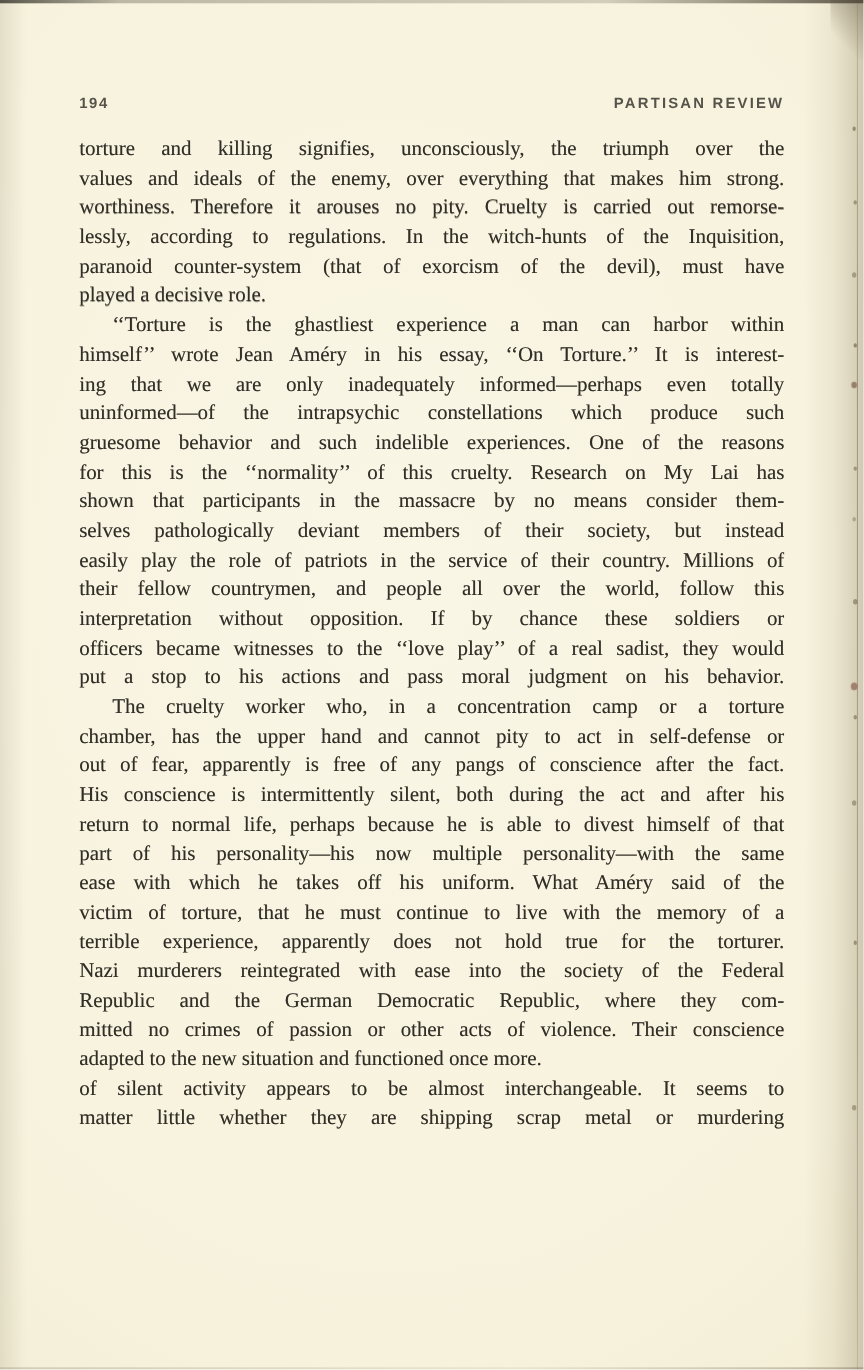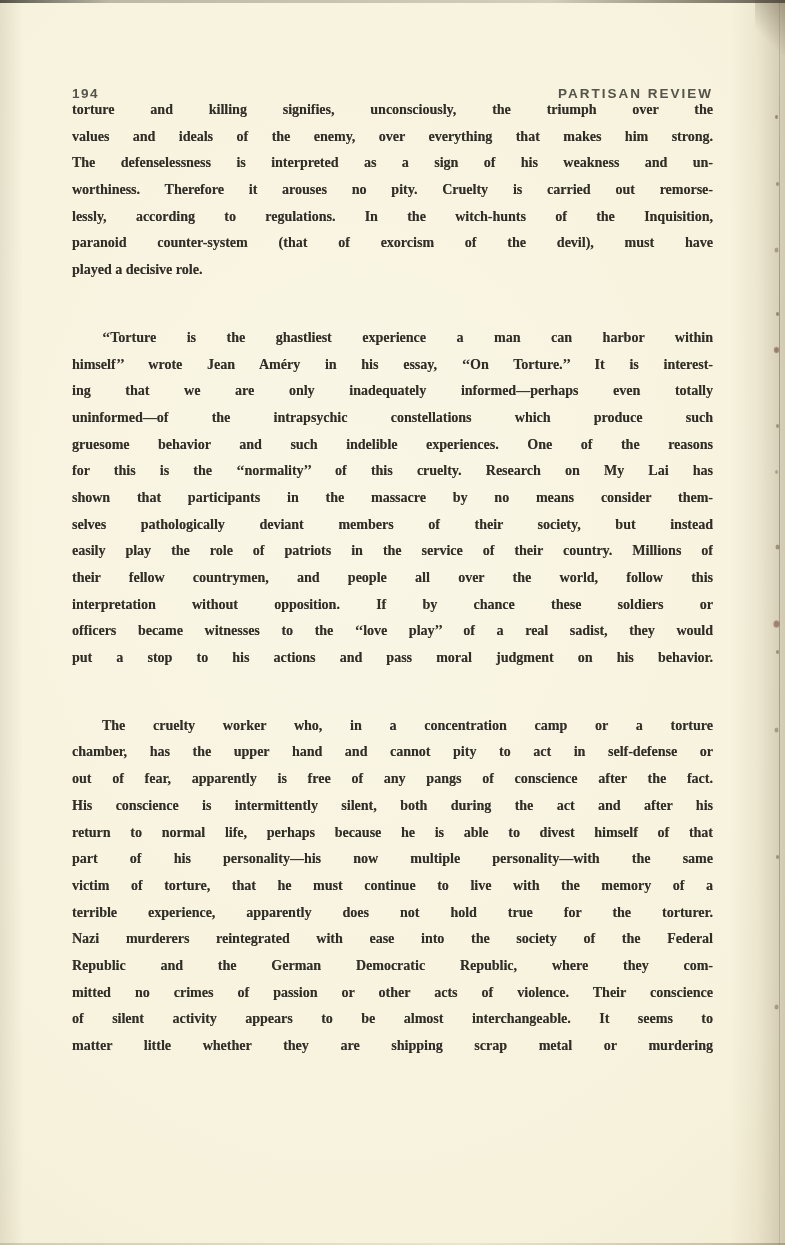--- a/index.html
+++ b/index.html
@@ -85,57 +85,55 @@
     font-family: "Liberation Sans", sans-serif;
     font-size: 13.5px;
     font-weight: bold;
     color: #55534a;
   }
   .running-head .page-num { letter-spacing: 1.5px; }
   .running-head .journal  { letter-spacing: 2px; padding-left: 27px; }
 
   .page-body {
     position: absolute;
-    top: 97px;
+    top: 123px;
     left: 72px;
     width: 641px;
-    font-size: 14px;
+    font-size: 19px;
     line-height: 26.7px;
     color: #312e27;
     text-shadow: 0.2px 0.2px 0.4px rgba(49,46,39,0.45);
-    font-weight: bold;
   }
   .line {
     height: 26.7px;
     overflow: hidden;
     text-align: justify;
     text-align-last: justify;
     white-space: normal;
   }
-  .line.indent { padding-left: 30px; margin-top: 41px; }
+  .line.indent { padding-left: 30px; }
   .line.para-end { text-align-last: left; }
 </style>
 </head>
 <body>
 
 <div class="scan-edge-top"></div>
 <div class="scan-corner-tr"></div>
 <div class="page-edge-line"></div>
 <div class="scan-specks"></div>
 <div class="scan-edge-bottom"></div>
 
 <header class="running-head">
   <span class="page-num">194</span>
   <span class="journal">PARTISAN REVIEW</span>
 </header>
 
 <main class="page-body">
     <div class="line">torture and killing signifies, unconsciously, the triumph over the</div>
     <div class="line">values and ideals of the enemy, over everything that makes him strong.</div>
-    <div class="line">The defenselessness is interpreted as a sign of his weakness and un-</div>
     <div class="line">worthiness. Therefore it arouses no pity. Cruelty is carried out remorse-</div>
     <div class="line">lessly, according to regulations. In the witch-hunts of the Inquisition,</div>
     <div class="line">paranoid counter-system (that of exorcism of the devil), must have</div>
     <div class="line para-end">played a decisive role.</div>
     <div class="line indent">‘‘Torture is the ghastliest experience a man can harbor within</div>
     <div class="line">himself’’ wrote Jean Améry in his essay, ‘‘On Torture.’’ It is interest-</div>
     <div class="line">ing that we are only inadequately informed—perhaps even totally</div>
     <div class="line">uninformed—of the intrapsychic constellations which produce such</div>
     <div class="line">gruesome behavior and such indelible experiences. One of the reasons</div>
     <div class="line">for this is the ‘‘normality’’ of this cruelty. Research on My Lai has</div>
@@ -145,20 +143,22 @@
     <div class="line">their fellow countrymen, and people all over the world, follow this</div>
     <div class="line">interpretation without opposition. If by chance these soldiers or</div>
     <div class="line">officers became witnesses to the ‘‘love play’’ of a real sadist, they would</div>
     <div class="line">put a stop to his actions and pass moral judgment on his behavior.</div>
     <div class="line indent">The cruelty worker who, in a concentration camp or a torture</div>
     <div class="line">chamber, has the upper hand and cannot pity to act in self-defense or</div>
     <div class="line">out of fear, apparently is free of any pangs of conscience after the fact.</div>
     <div class="line">His conscience is intermittently silent, both during the act and after his</div>
     <div class="line">return to normal life, perhaps because he is able to divest himself of that</div>
     <div class="line">part of his personality—his now multiple personality—with the same</div>
+    <div class="line">ease with which he takes off his uniform. What Améry said of the</div>
     <div class="line">victim of torture, that he must continue to live with the memory of a</div>
     <div class="line">terrible experience, apparently does not hold true for the torturer.</div>
     <div class="line">Nazi murderers reintegrated with ease into the society of the Federal</div>
     <div class="line">Republic and the German Democratic Republic, where they com-</div>
     <div class="line">mitted no crimes of passion or other acts of violence. Their conscience</div>
+    <div class="line para-end">adapted to the new situation and functioned once more.</div>
     <div class="line">of silent activity appears to be almost interchangeable. It seems to</div>
     <div class="line">matter little whether they are shipping scrap metal or murdering</div>
   </main>
 
 </body></html>

